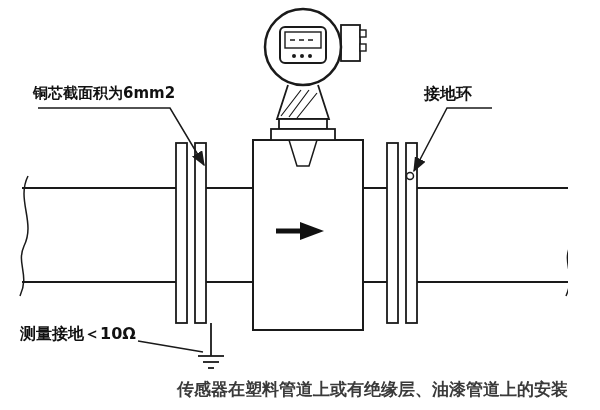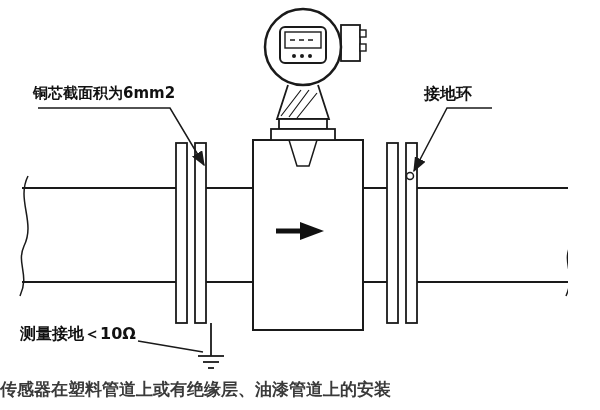--- a/index.html
+++ b/index.html
@@ -16,21 +16,21 @@
     color:#111;
     font-weight:bold;
     white-space:nowrap;
     line-height:1.2;
   }
   .lbl-copper{left:33px;top:84px;font-size:15px;}
   .lbl-ring{left:424px;top:84px;font-size:16px;}
   .lbl-ground{left:20px;top:324px;font-size:16px;}
   .caption{
     position:absolute;left:0;right:0;top:378px;
-    text-align:left;
+    text-align:right;
     font-size:17px;font-weight:bold;
     color:#3a3a3a;
     white-space:nowrap;
   }
 </style>
 </head>
 <body>
 
 <div id="stage">
 

